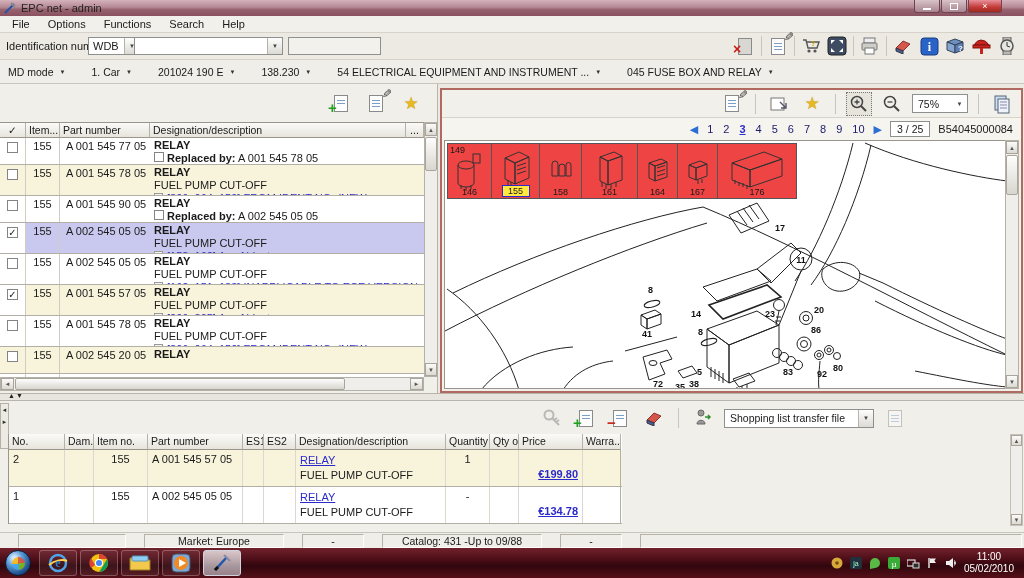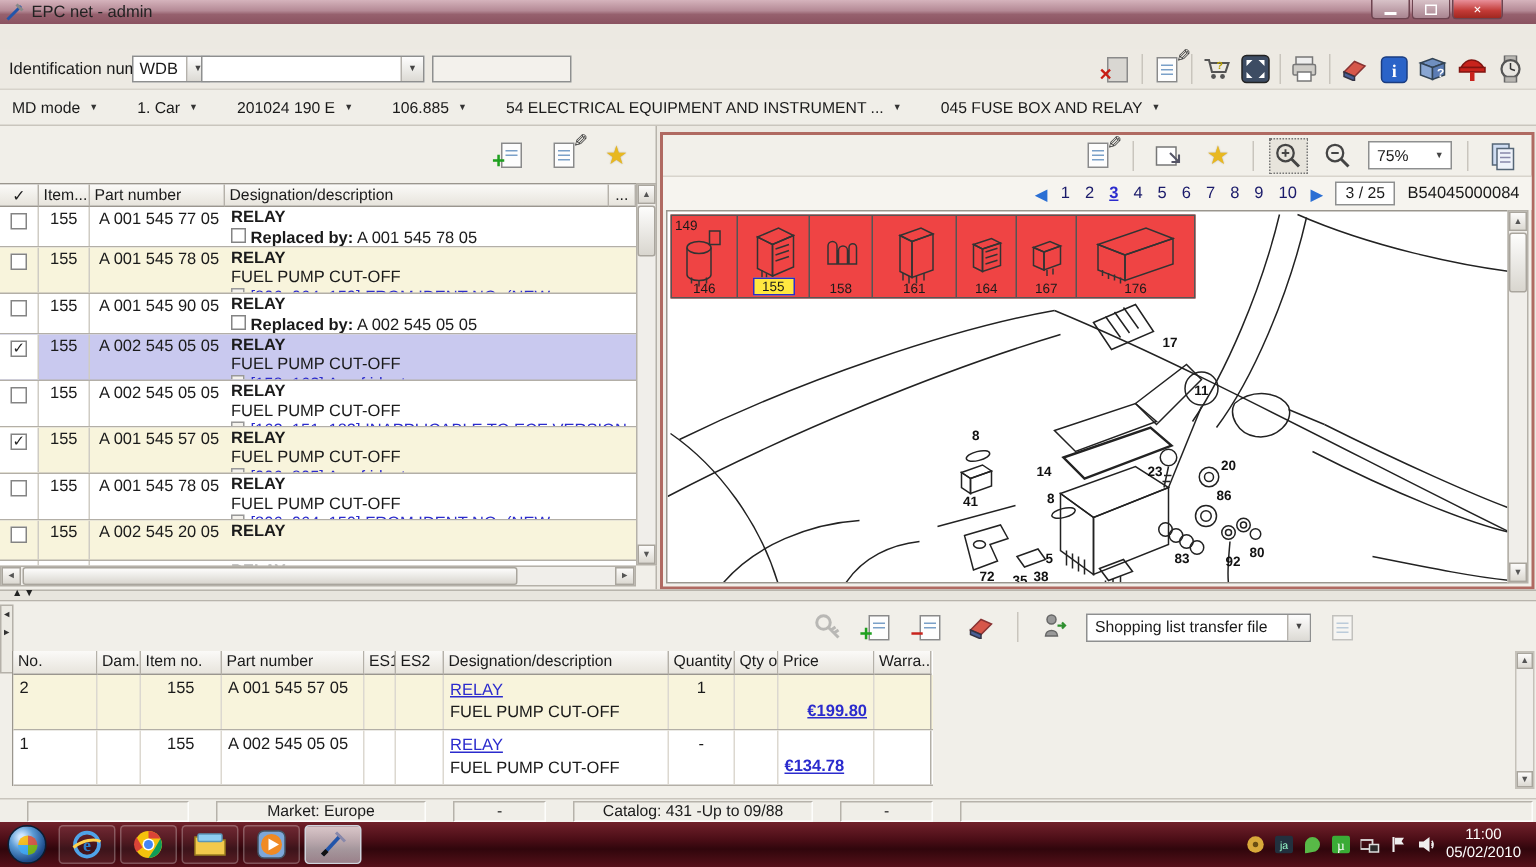--- a/index.html
+++ b/index.html
@@ -139,20 +139,27 @@
       <div class="wbtn">
           <span class="minbar"></span>
         </div>
       <div class="wbtn">
           <span class="maxbox"></span>
         </div>
       <div class="wbtn close">×</div>
     </div>
   </div>
 
+  <div class="abs menubar">
+    <span class="menu-item">File</span>
+    <span class="menu-item">Options</span>
+    <span class="menu-item">Functions</span>
+    <span class="menu-item">Search</span>
+    <span class="menu-item">Help</span>
+  </div>
 
   <div class="abs idrow">
     <span class="abs idlabel">Identification number</span>
     <div class="abs fld" style="left:88px;top:4px;width:52px;">
       <span style="padding-left:4px;">WDB</span>
       <span class="ddbtn">▼</span>
     </div>
     <div class="abs fld" style="left:134px;top:4px;width:149px;">
       <span class="ddbtn">▼</span>
     </div>
@@ -241,21 +248,21 @@
       </span>
     <span class="crumb">
         <span>1. Car</span>
         <span class="dd">▼</span>
       </span>
     <span class="crumb">
         <span>201024 190 E</span>
         <span class="dd">▼</span>
       </span>
     <span class="crumb">
-        <span>106.885</span>
+        <span>138.230</span>
         <span class="dd">▼</span>
       </span>
     <span class="crumb">
         <span>54 ELECTRICAL EQUIPMENT AND INSTRUMENT ...</span>
         <span class="dd">▼</span>
       </span>
     <span class="crumb">
         <span>045 FUSE BOX AND RELAY</span>
         <span class="dd">▼</span>
       </span>
@@ -738,21 +745,21 @@
         <div class="bcell" style="width:54px;text-align:center;">155</div>
         <div class="bcell" style="width:95px;">A 002 545 05 05</div>
         <div class="bcell" style="width:21px;"></div>
         <div class="bcell" style="width:32px;"></div>
         <div class="bcell" style="width:150px;white-space:normal;line-height:15px;">
           <a class="lnk">RELAY</a><br>
           <span>FUEL PUMP CUT-OFF</span>
         </div>
         <div class="bcell" style="width:44px;text-align:center;">-</div>
         <div class="bcell" style="width:29px;"></div>
-        <div class="bcell" style="width:64px;padding-top:18px;">
+        <div class="bcell" style="width:64px;text-align:right;padding-top:18px;">
           <a class="lnk" style="font-weight:bold;">€134.78</a>
         </div>
         <div class="bcell" style="width:38px;border-right:1px solid #b3afa7;"></div>
       </div>
     </div>
 
     <div class="bscroll">
       <div class="sbtn" style="left:0;top:0;width:11px;height:11px;">▲</div>
       <div class="sbtn" style="left:0;bottom:0;width:11px;height:11px;">▼</div>
     </div>

